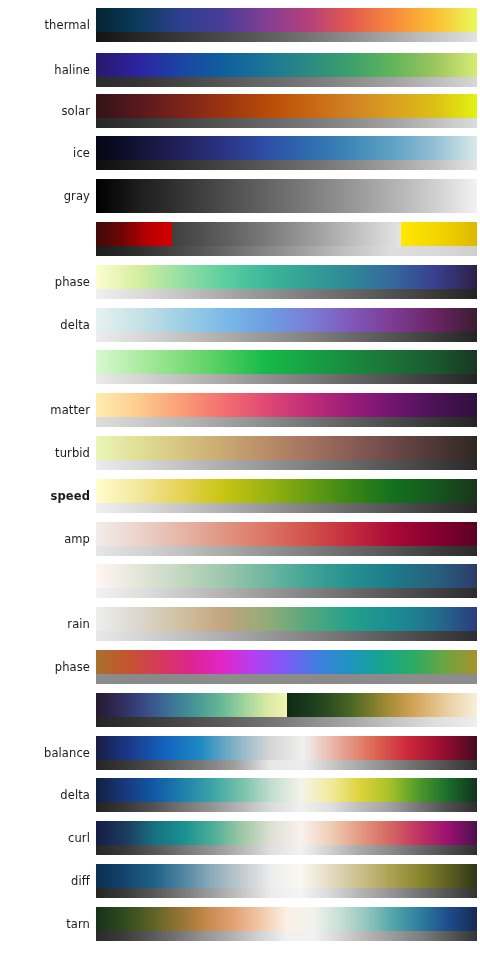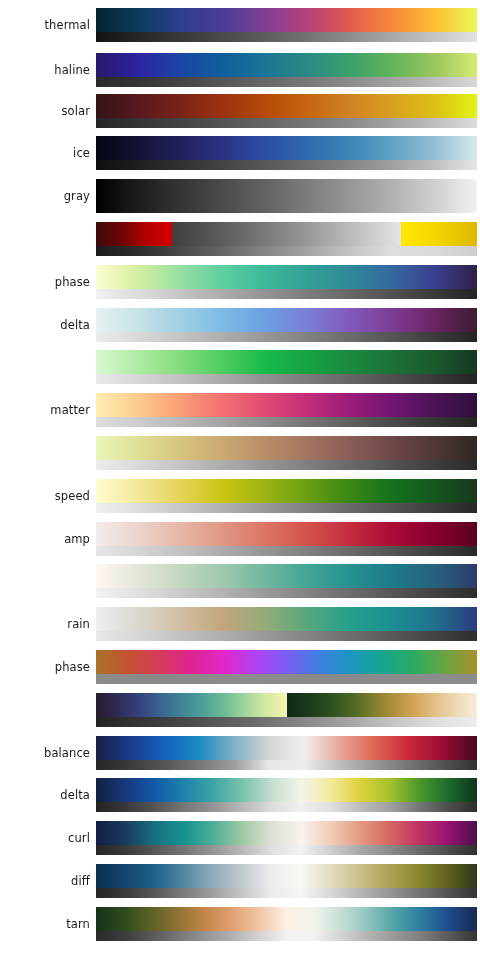--- a/index.html
+++ b/index.html
@@ -137,26 +137,27 @@
       </div>
     </div>
     <div class="cmap-row" style="top: 393.2px;">
       <div class="cmap-label">matter</div>
       <div class="cmap-bars" style="left: 96px; width: 381px;">
         <div class="cmap-color" style="height: 24px; background-image: linear-gradient(to right, rgb(254, 237, 176) 0%, rgb(253, 203, 142) 11.111%, rgb(250, 158, 118) 22.222%, rgb(243, 112, 112) 33.333%, rgb(224, 74, 115) 44.444%, rgb(194, 45, 120) 55.556%, rgb(155, 28, 122) 66.667%, rgb(114, 21, 114) 77.778%, rgb(75, 19, 86) 88.889%, rgb(47, 15, 62) 100%);"></div>
         <div class="cmap-gray" style="top: 24px; height: 10px; background-image: linear-gradient(to right, rgb(222, 222, 222) 0%, rgb(204, 204, 204) 11.111%, rgb(184, 184, 184) 22.222%, rgb(163, 163, 163) 33.333%, rgb(140, 140, 140) 44.444%, rgb(117, 117, 117) 55.556%, rgb(95, 95, 95) 66.667%, rgb(74, 74, 74) 77.778%, rgb(54, 54, 54) 88.889%, rgb(36, 36, 36) 100%);"></div>
       </div>
     </div>
     <div class="cmap-row" style="top: 436px;">
+      <div class="cmap-label">turbid</div>
       <div class="cmap-bars" style="left: 96px; width: 381px;">
         <div class="cmap-color" style="height: 24px; background-image: linear-gradient(to right, rgb(233, 246, 183) 0%, rgb(224, 223, 150) 11.111%, rgb(215, 196, 127) 22.222%, rgb(202, 169, 113) 33.333%, rgb(185, 141, 104) 44.444%, rgb(164, 116, 96) 55.556%, rgb(138, 93, 86) 66.667%, rgb(109, 72, 72) 77.778%, rgb(78, 56, 54) 88.889%, rgb(47, 39, 35) 100%);"></div>
         <div class="cmap-gray" style="top: 24px; height: 10px; background-image: linear-gradient(to right, rgb(236, 236, 236) 0%, rgb(217, 217, 217) 11.111%, rgb(195, 195, 195) 22.222%, rgb(173, 173, 173) 33.333%, rgb(150, 150, 150) 44.444%, rgb(127, 127, 127) 55.556%, rgb(105, 105, 105) 66.667%, rgb(83, 83, 83) 77.778%, rgb(62, 62, 62) 88.889%, rgb(41, 41, 41) 100%);"></div>
       </div>
     </div>
-    <div class="cmap-row" style="top: 478.8px;">
+    <div class="cmap-row" style="top: 478.8px; font-weight: bold;">
       <div class="cmap-label">speed</div>
       <div class="cmap-bars" style="left: 96px; width: 381px;">
         <div class="cmap-color" style="height: 24px; background-image: linear-gradient(to right, rgb(255, 253, 205) 0%, rgb(243, 231, 155) 11.111%, rgb(230, 211, 86) 22.222%, rgb(201, 197, 19) 33.333%, rgb(156, 179, 18) 44.444%, rgb(105, 158, 18) 55.556%, rgb(58, 135, 21) 66.667%, rgb(19, 113, 29) 77.778%, rgb(22, 87, 31) 88.889%, rgb(24, 55, 27) 100%);"></div>
         <div class="cmap-gray" style="top: 24px; height: 10px; background-image: linear-gradient(to right, rgb(240, 240, 240) 0%, rgb(221, 221, 221) 11.111%, rgb(199, 199, 199) 22.222%, rgb(176, 176, 176) 33.333%, rgb(152, 152, 152) 44.444%, rgb(128, 128, 128) 55.556%, rgb(105, 105, 105) 66.667%, rgb(83, 83, 83) 77.778%, rgb(61, 61, 61) 88.889%, rgb(39, 39, 39) 100%);"></div>
       </div>
     </div>
     <div class="cmap-row" style="top: 521.6px;">
       <div class="cmap-label">amp</div>
       <div class="cmap-bars" style="left: 96px; width: 381px;">
         <div class="cmap-color" style="height: 24px; background-image: linear-gradient(to right, rgb(241, 236, 236) 0%, rgb(236, 211, 203) 11.111%, rgb(230, 182, 167) 22.222%, rgb(224, 150, 132) 33.333%, rgb(220, 117, 101) 44.444%, rgb(211, 82, 75) 55.556%, rgb(195, 44, 62) 66.667%, rgb(171, 10, 54) 77.778%, rgb(135, 0, 47) 88.889%, rgb(92, 0, 35) 100%);"></div>

